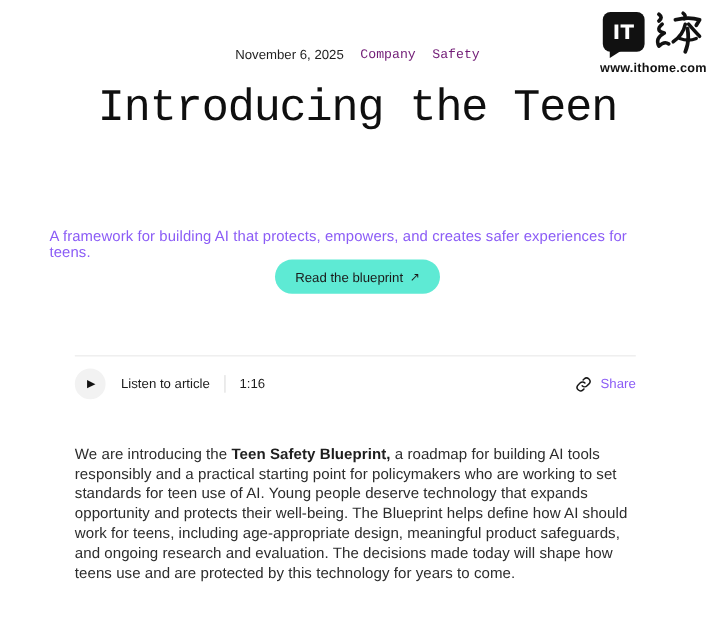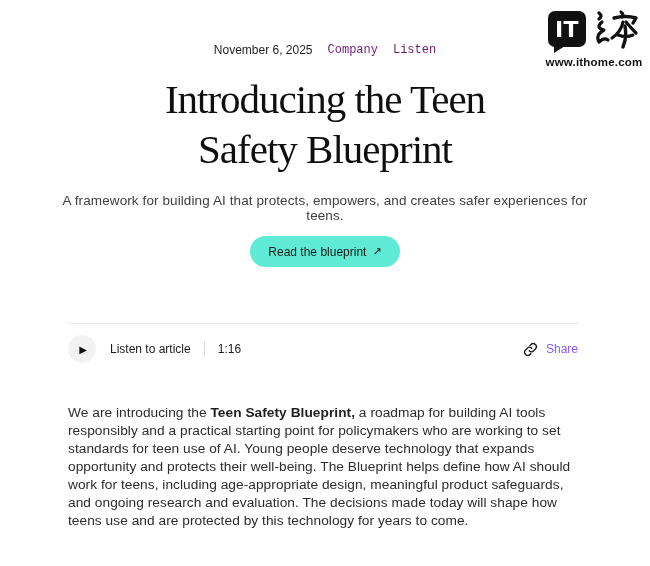--- a/index.html
+++ b/index.html
@@ -17,21 +17,21 @@
     position: absolute; top: 8px; right: 8px; width: 96px;
     display: flex; flex-direction: column; align-items: center;
   }
   .wm-row { display: flex; align-items: center; gap: 4px; height: 42px; }
   .wm-itbox {
     position: relative; width: 38px; height: 36px;
     background: #111; border-radius: 7px;
     display: flex; align-items: center; justify-content: center;
   }
   .wm-itbox span {
-    color: #fff; font-weight: 700; font-size: 22px; letter-spacing: 0.5px;
+    color: #fff; font-weight: 700; font-size: 18px; letter-spacing: 0.5px;
     font-family: "DejaVu Sans", sans-serif;
   }
   .wm-tail {
     position: absolute; left: 6px; bottom: -6px; width: 11px; height: 7px;
     background: #111; clip-path: polygon(0 0, 100% 0, 0 100%);
   }
   .wm-zhijia { width: 50px; height: 40px; }
   .wm-url {
     margin-top: 6px; font-size: 11.5px; font-weight: 700; color: #111;
     letter-spacing: 0.2px; white-space: nowrap;
@@ -44,28 +44,28 @@
     display: flex; justify-content: center; align-items: center; gap: 15px;
     font-size: 12px;
   }
   .meta-date { color: #1f1f1f; font-weight: 500; }
   .meta-tag { color: #701a75; font-weight: 400; cursor: pointer; font-family: Liberation Mono, monospace; }
 
   
   .hero-title {
     position: absolute; top: 74px; left: 0; width: 100%;
     text-align: center;
-    font-family: Liberation Serif, serif;
+    font-family: Liberation Mono, monospace;
     font-size: 41px; line-height: 50px; font-weight: 400;
     letter-spacing: -1px; color: #0f0f0f;
   }
   .hero-title span { display: block; }
   .hero-subtitle {
-    position: absolute; top: 193px; left: 45px; width: 560px;
-    text-align: center; font-size: 13.5px; color: #404040; letter-spacing: 0.1px;
+    position: absolute; top: 207px; left: 45px; width: 560px;
+    text-align: left; font-size: 13.5px; color: #8b5cf6; letter-spacing: 0.1px;
   }
   .cta-wrap { position: absolute; top: 236px; left: 0; width: 100%; text-align: center; }
   .cta-btn {
     display: inline-flex; align-items: center; gap: 6px;
     background: #5eead4; border: none; border-radius: 17px;
     height: 31px; padding: 0 18px;
     font-family: "Liberation Sans", sans-serif;
     font-size: 12px; font-weight: 500; color: #1a1a1a; cursor: pointer;
   }
   .cta-arrow { font-family: "DejaVu Sans", sans-serif; font-size: 11px; }
@@ -131,26 +131,25 @@
         <path d="M28 26 q8 3 15 0" stroke-width="3"></path>
       </svg>
       <span class="sr">之家</span>
     </div>
     <div class="wm-url">www.ithome.com</div>
   </div>
 
   <div class="meta-row">
     <span class="meta-date">November 6, 2025</span>
     <span class="meta-tag">Company</span>
-    <span class="meta-tag">Listen</span>
+    <span class="meta-tag">Safety</span>
   </div>
 
   <h1 class="hero-title">
     <span>Introducing the Teen</span>
-    <span>Safety Blueprint</span>
   </h1>
   <p class="hero-subtitle">A framework for building AI that protects, empowers, and creates safer experiences for teens.</p>
 
   <div class="cta-wrap">
     <button class="cta-btn">
       <span>Read the blueprint</span>
       <span class="cta-arrow">↗</span>
     </button>
   </div>
 

